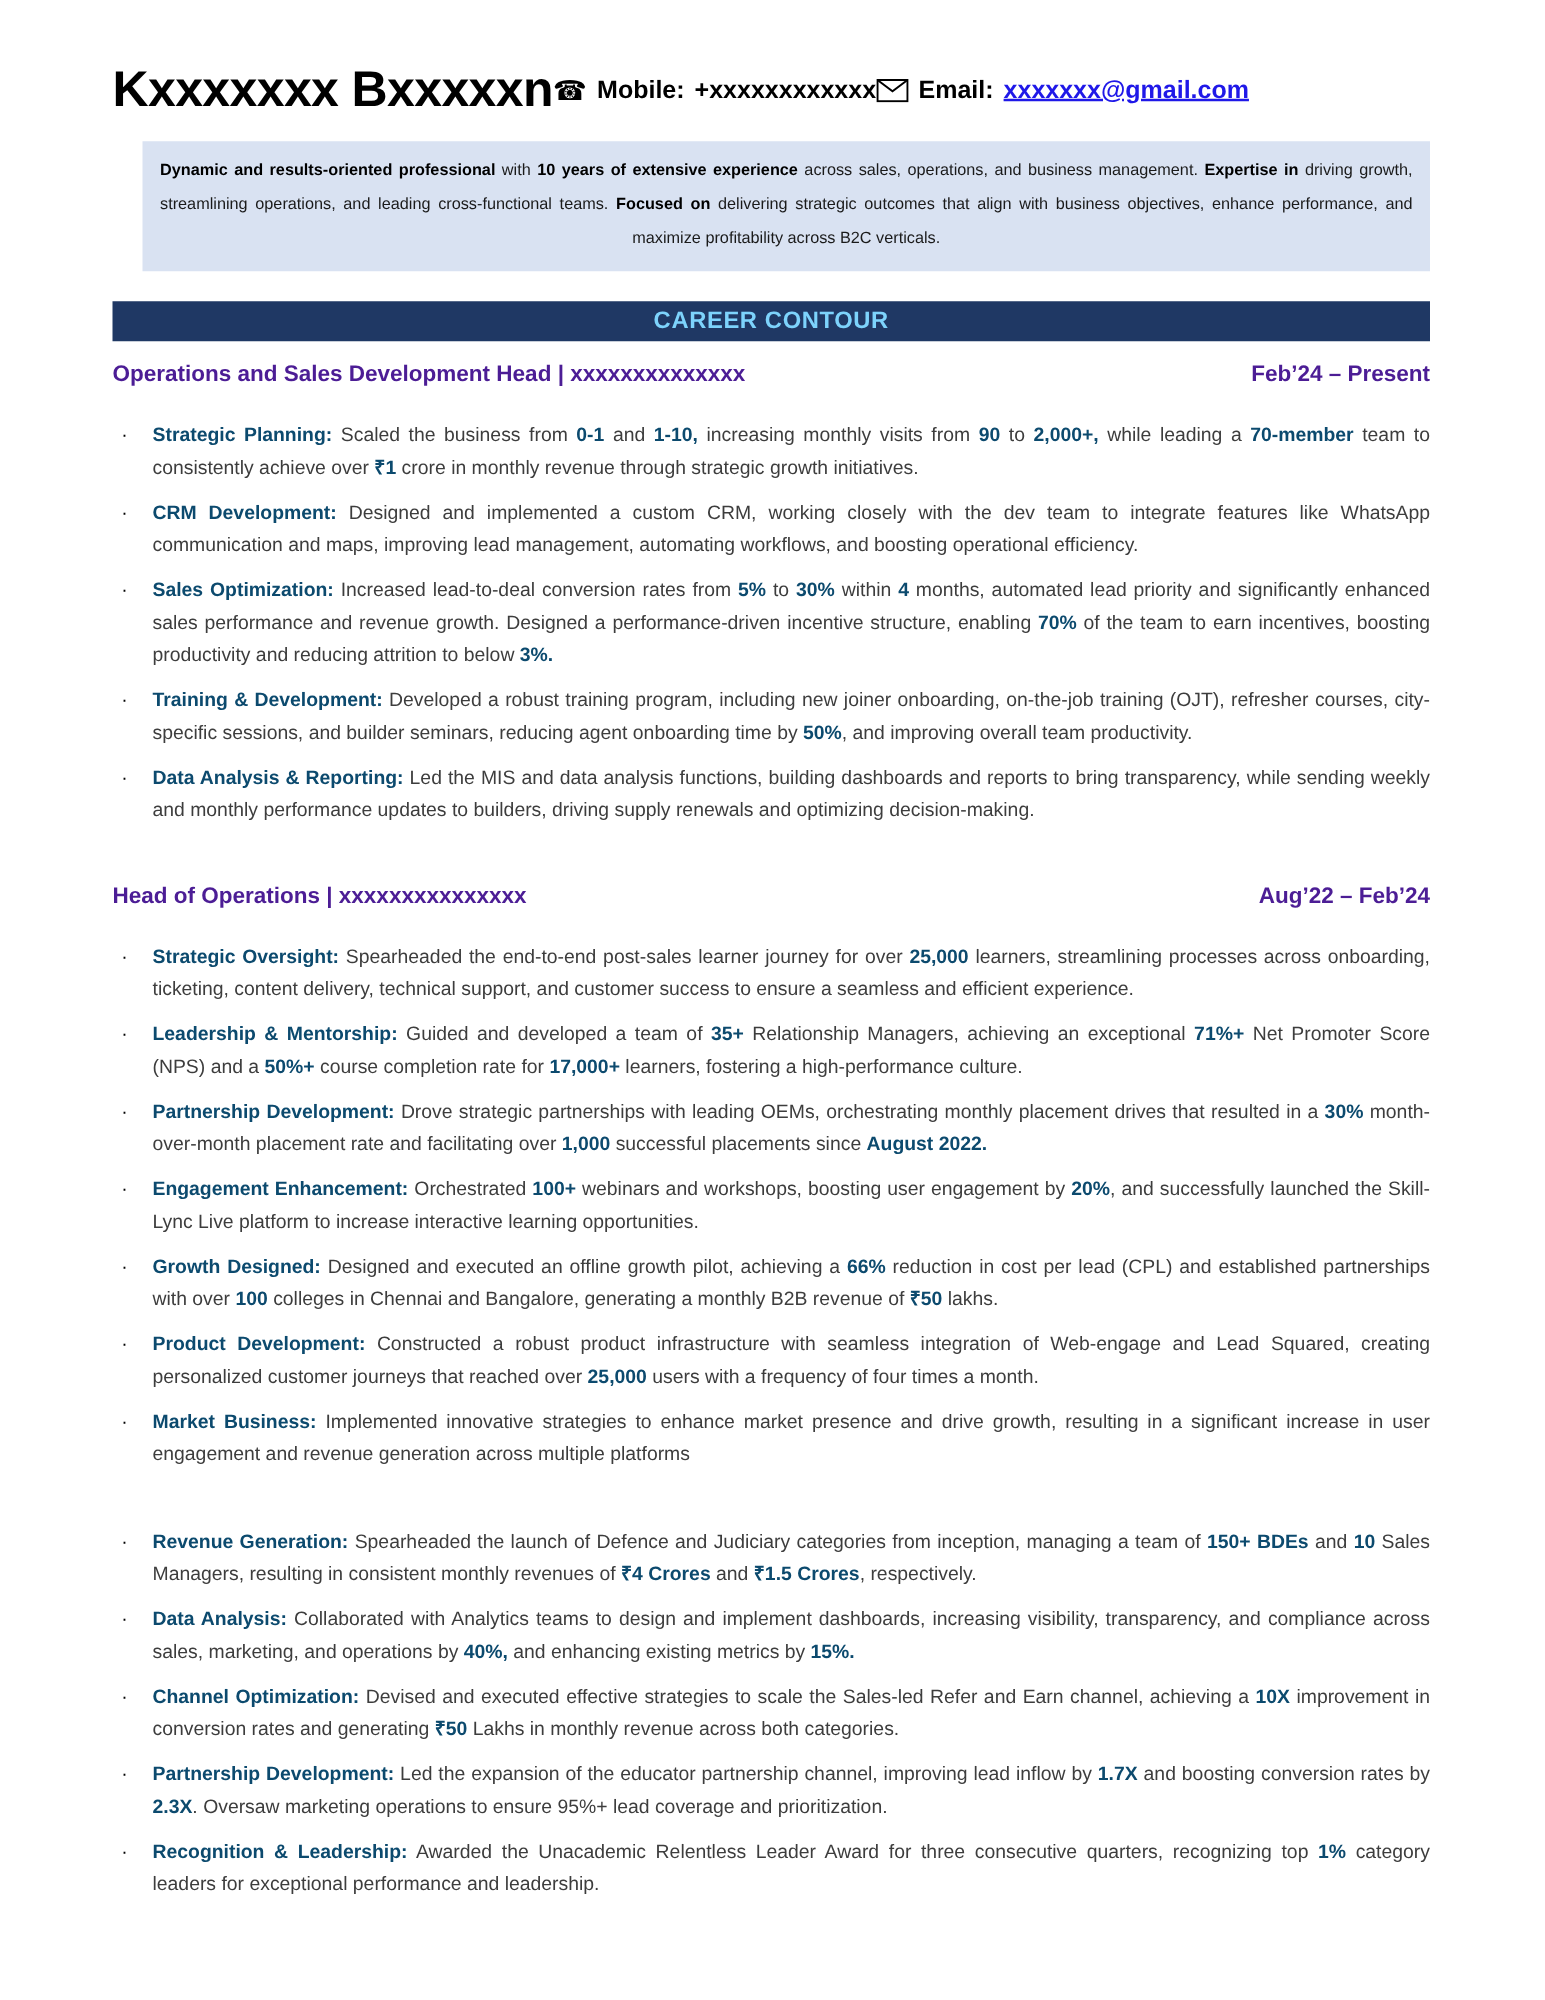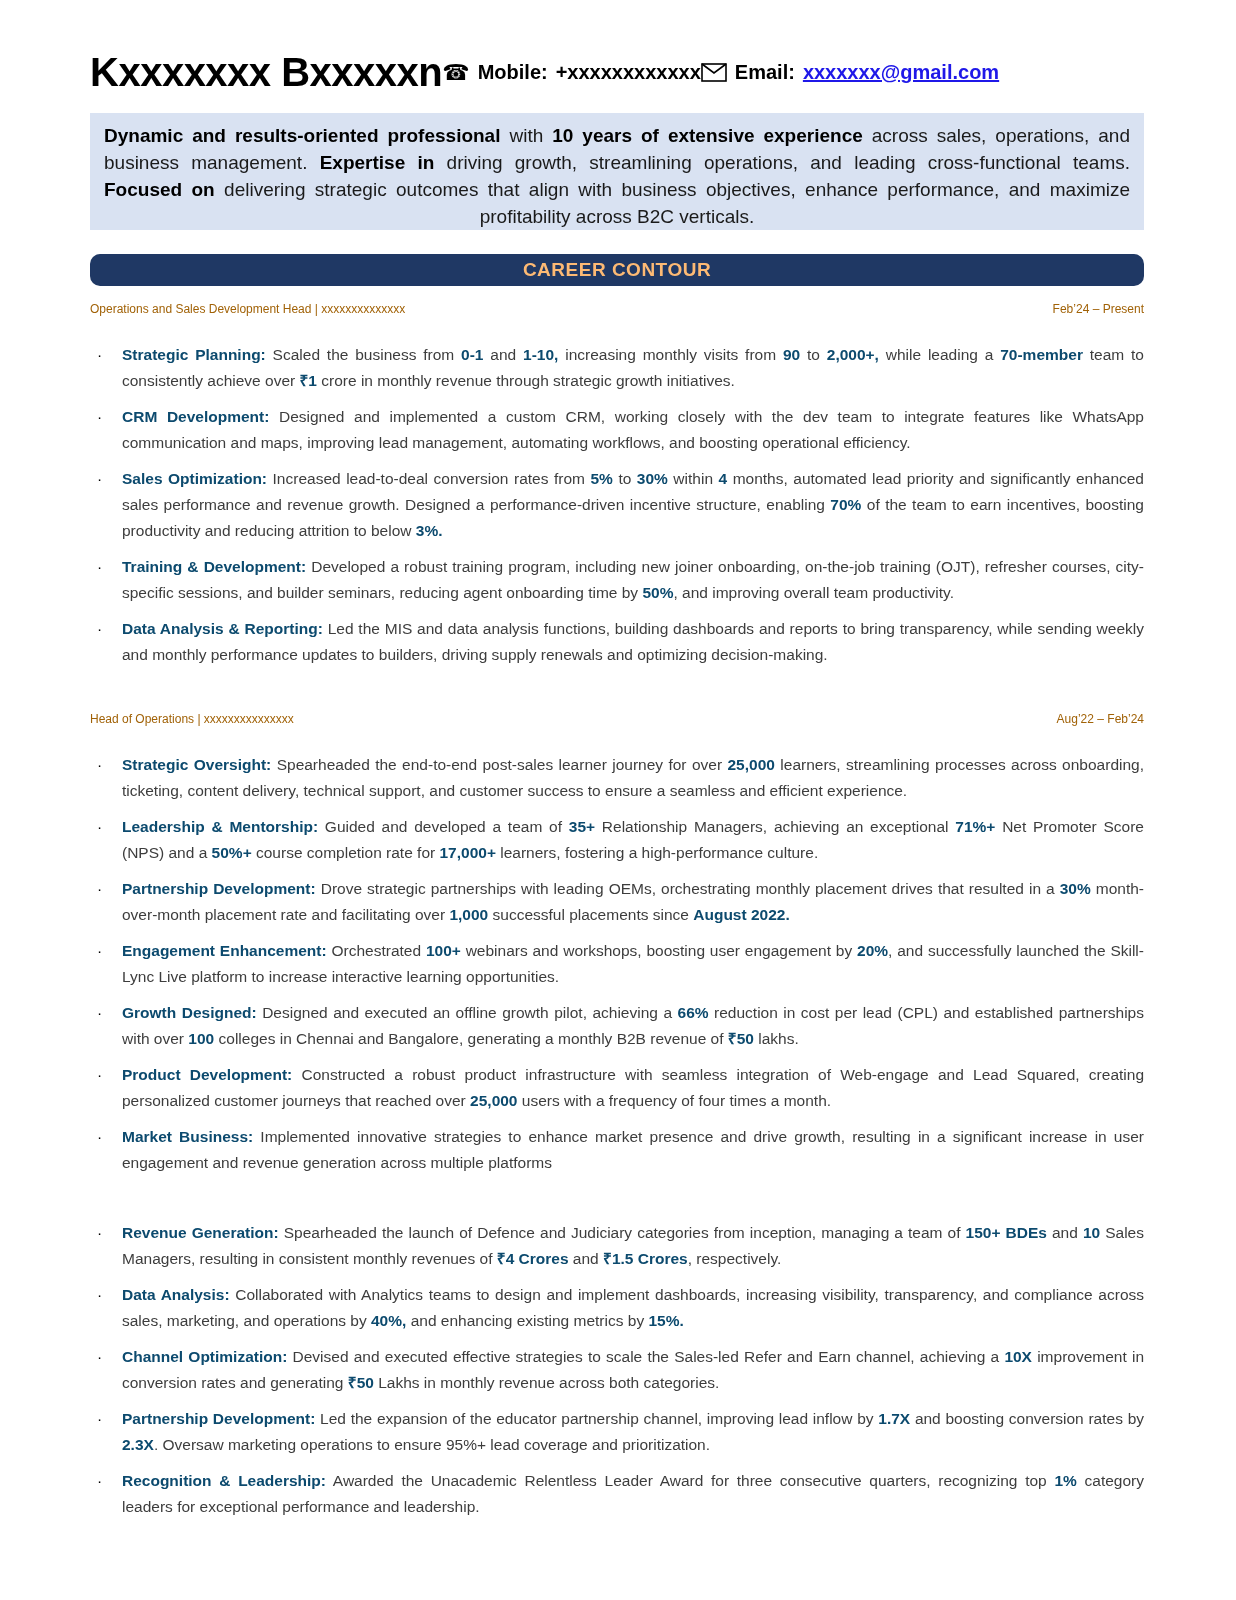--- a/index.html
+++ b/index.html
@@ -38,38 +38,38 @@
   }
   .envelope-svg{width:26px;height:19px;display:block;}
   
   .tagline-band{
     background:var(--navy);color:#fff;
     font-size:17px;font-weight:700;text-align:center;
     padding:4px 6px;line-height:1.35;
   }
   .summary-box{
     background:var(--light-blue);
-    padding:9px 14px 0 14px;
-    font-size:19px;line-height:27px;color:#1a1a1a;
-    text-align:justify;text-align-last:center;
+    padding:9px 14px 14px 14px;
+    font-size:13px;line-height:27px;color:#1a1a1a;
+    text-align:justify;text-align-last:center;margin-left:24px;
   }
   .summary-box b{color:#000;}
   
   .section-banner{
-    background:var(--navy);color:#fdba74;
+    background:var(--navy);color:#7dd3fc;
     font-size:19px;font-weight:700;text-align:center;
     letter-spacing:0.5px;
-    padding:5px 4px;margin-top:24px;border-radius:10px;
+    padding:5px 4px;margin-top:24px;
   }
   
   .job-section{margin-top:16px;}
   .job-section + .job-section{margin-top:44px;}
   .job-header{
     display:flex;justify-content:space-between;align-items:baseline;
-    font-size:12px;font-weight:400;color:#a16207;
+    font-size:18px;font-weight:700;color:#4c1d95;
     margin-bottom:26px;
   }
   .bullet-item{
     position:relative;
     padding-left:32px;
     font-size:15.5px;line-height:26px;
     text-align:justify;
     margin-bottom:10px;
     color:var(--body-text);
   }

